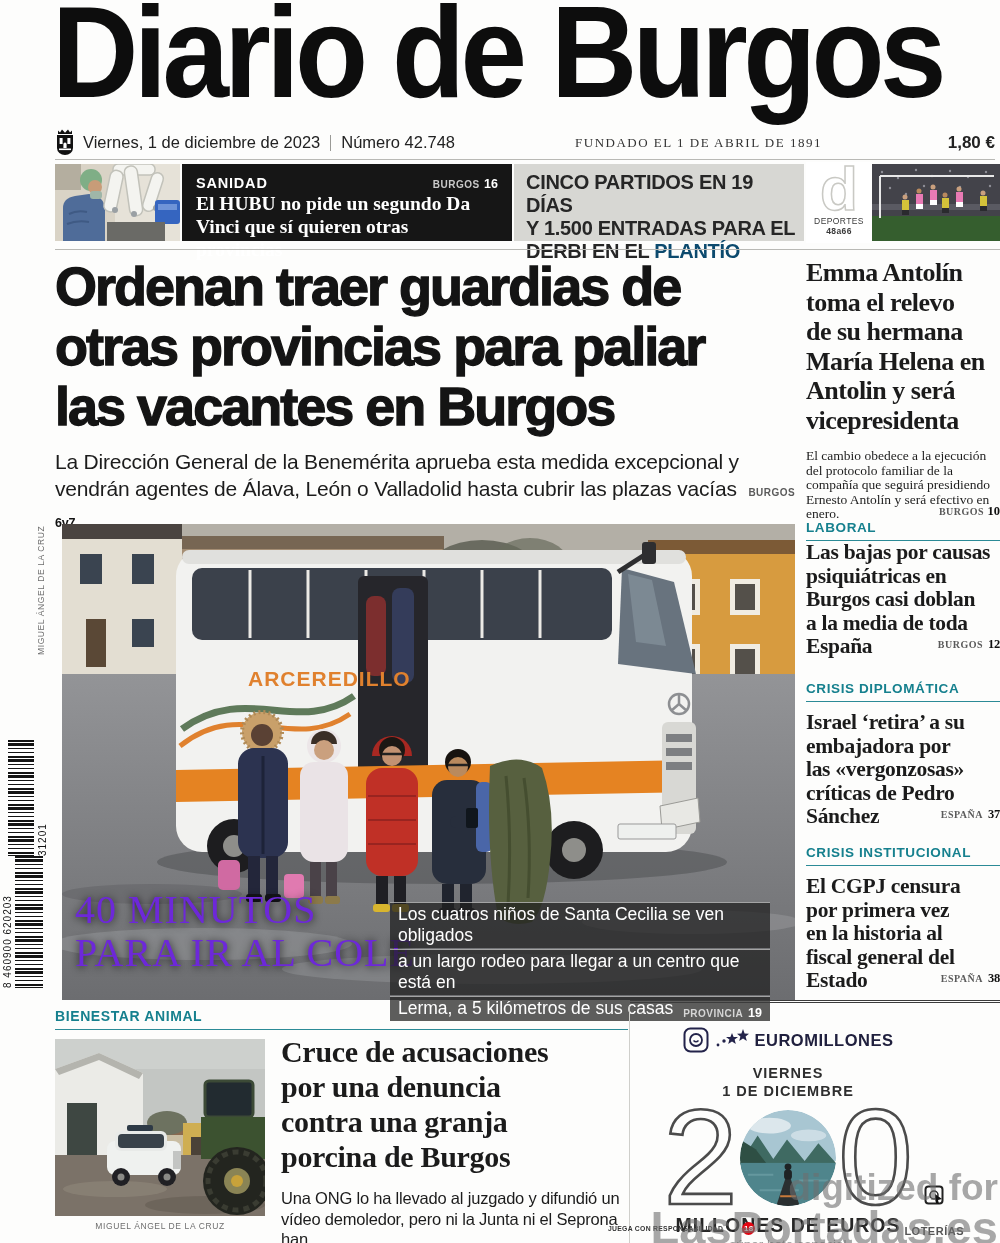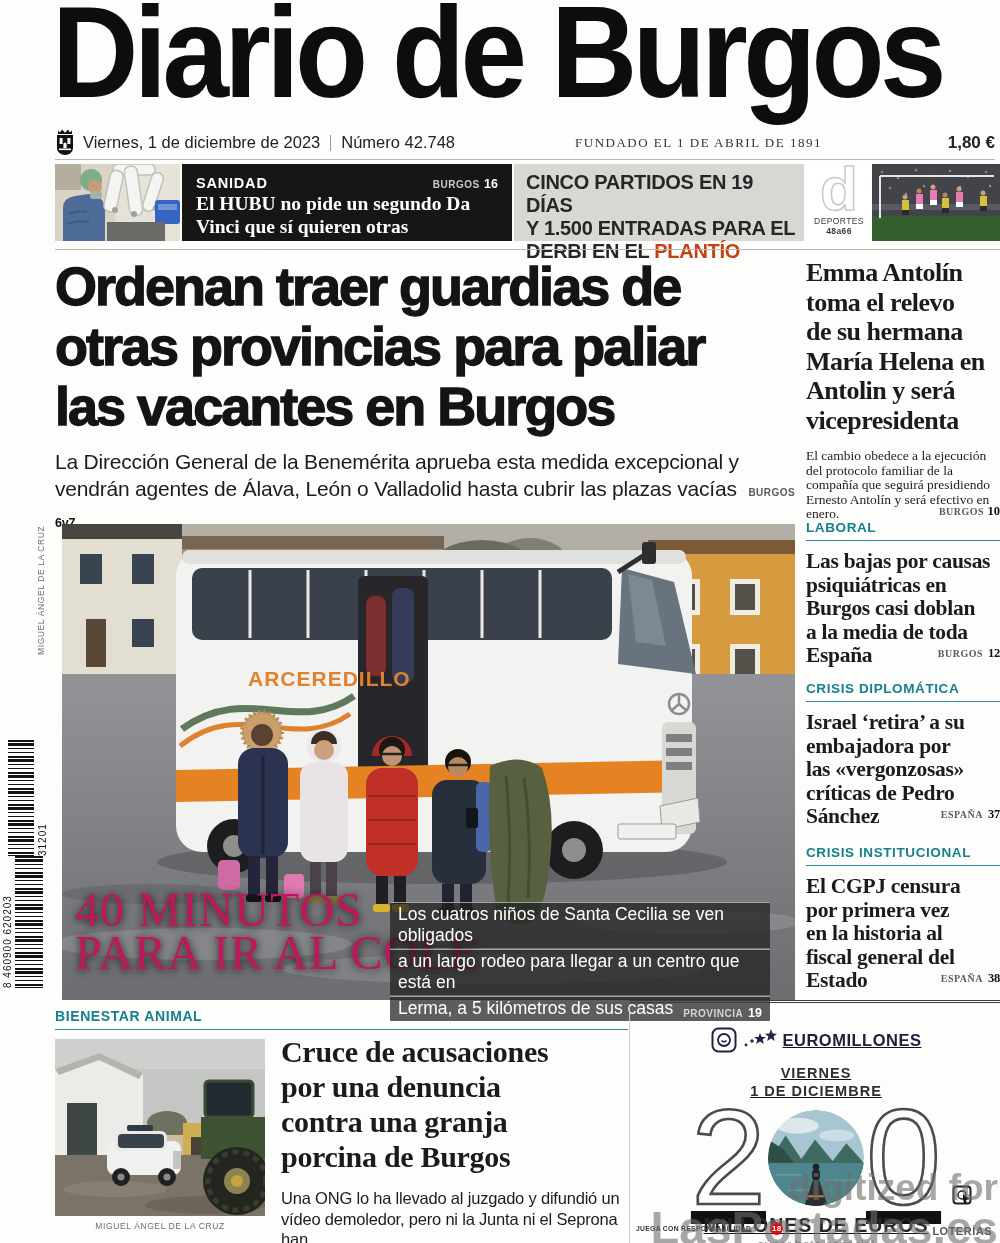--- a/index.html
+++ b/index.html
@@ -17,21 +17,21 @@
   .founded{font-family:"Liberation Serif",serif;font-size:13px;letter-spacing:1.5px;color:#333;}
   .price{font-weight:700;font-size:17px;margin-left:auto;}
 
   
   .blackbox{background:#161616;color:#fff;}
   .bb-head{display:flex;justify-content:space-between;align-items:baseline;}
   .kicker-w{font-weight:700;font-size:14.5px;letter-spacing:.8px;}
   .bb-headline{font-family:"Liberation Serif",serif;font-weight:700;font-size:19.5px;line-height:23px;}
   .graybox{background:#d7d7d3;}
   .derbi{font-weight:700;font-size:20px;line-height:23px;letter-spacing:-.3px;color:#262626;}
-  .derbi .grn{color:#c2410c;}
+  .derbi .grn{color:#0c4a6e;}
   .dlogo{font-size:62px;font-weight:700;color:#fff;-webkit-text-stroke:1.5px #c9c9c4;line-height:54px;}
   .dlogo-lbl{font-size:8.5px;letter-spacing:.4px;color:#3a3a3a;}
 
   .rule{border-top:1px solid #b9b9b5;}
 
   
   .main-hl{font-size:54px;line-height:60px;font-weight:700;letter-spacing:-2px;color:#141414;
            -webkit-text-stroke:1.3px #141414;}
   .deck{font-size:21px;line-height:27px;letter-spacing:-.2px;color:#1c1c1c;}
   .ref .ref-sec{font-size:10px;font-weight:700;color:#5a5a5a;letter-spacing:.5px;}
@@ -42,21 +42,21 @@
   .rc{left:806px;width:194px;}
   .rc-hl1{font-family:"Liberation Serif",serif;font-weight:700;font-size:26px;line-height:29.5px;letter-spacing:-.5px;color:#1b1b1b;}
   .rc-hl2{font-family:"Liberation Serif",serif;font-weight:700;font-size:21.5px;line-height:23.5px;letter-spacing:-.3px;color:#1b1b1b;}
   .rc-body{font-family:"Liberation Serif",serif;font-size:13.5px;line-height:14.6px;color:#1d1d1d;}
   .kicker{font-size:13.5px;font-weight:700;color:#16808e;letter-spacing:.6px;
           border-bottom:1.5px solid #2b8a96;padding-bottom:5px;}
   .relblock{position:relative;}
   .ref-br{position:absolute;right:0;bottom:2px;}
 
   
-  .photo-title{font-family:"Liberation Serif",serif;font-size:48px;line-height:43px;color:#be185d;
+  .photo-title{font-family:"Liberation Serif",serif;font-size:40px;line-height:43px;color:#6d28d9;
                letter-spacing:1px;text-shadow:0 1px 8px rgba(0,0,0,.8);}
   .cap-row{width:364px;background:rgba(30,30,30,.72);color:#fff;font-size:17.5px;line-height:21px;
            padding:1px 8px 2px;margin-bottom:1px;border-top:1px solid rgba(255,255,255,.55);}
   .credit{font-size:8.5px;color:#6e6e6e;letter-spacing:.6px;}
 
   
   .bars{background:repeating-linear-gradient(180deg,#141414 0 2px,#fff 2px 3px,#141414 3px 6px,
          #fff 6px 8px,#141414 8px 9px,#fff 9px 12px,#141414 12px 13px,#fff 13px 16px);}
   .bc-num{font-size:10px;color:#111;letter-spacing:1px;}
 
@@ -247,21 +247,21 @@
       <span>El cambio obedece a la ejecución del protocolo familiar de la compañía que seguirá presidiendo Ernesto Antolín y será efectivo en enero.</span>
       <span class="ref ref-br">
         <span class="ref-sec">BURGOS</span>
         <span class="ref-num">10</span>
       </span>
     </div>
   </div>
 
   <div class="abs rc" style="top:520px;">
     <div class="kicker">LABORAL</div>
-    <div class="rc-hl2 relblock" style="margin-top:9px;">
+    <div class="rc-hl2 relblock" style="">
       <div>Las bajas por causas</div>
       <div>psiquiátricas en</div>
       <div>Burgos casi doblan</div>
       <div>a la media de toda</div>
       <div>España</div>
       <span class="ref ref-br">
         <span class="ref-sec">BURGOS</span>
         <span class="ref-num">12</span>
       </span>
     </div>
@@ -509,21 +509,21 @@
       <div>contra una granja</div>
       <div>porcina de Burgos</div>
     </div>
     <div class="bot-body" style="margin-top:14px;">
       <div>Una ONG lo ha llevado al juzgado y difundió un</div>
       <div>vídeo demoledor, pero ni la Junta ni el Seprona han</div>
 
     </div>
   </div>
 
-  <div class="abs" style="left:632px;top:1005px;width:368px;height:238px;text-decoration:underline;">
+  <div class="abs" style="left:604px;top:1005px;width:368px;height:238px;">
     <div style="display:flex;justify-content:center;align-items:center;gap:6px;margin-top:22px;">
       <svg width="26" height="26" viewBox="0 0 26 26">
         <rect x="1.5" y="1.5" width="23" height="23" rx="6" fill="none" stroke="#23234a" stroke-width="2"></rect>
         <circle cx="13" cy="13" r="6" fill="none" stroke="#23234a" stroke-width="1.8"></circle>
         <path d="M10.5 13.5 q2.5 2.5 5 0" fill="none" stroke="#23234a" stroke-width="1.5"></path>
       </svg>
       <svg width="34" height="22" viewBox="0 0 34 22">
         <circle cx="3" cy="16" r="1.4" fill="#23234a"></circle>
           <circle cx="9" cy="12" r="1.7" fill="#23234a"></circle>
         <polygon points="17,4 18.6,8 23,8 19.6,10.6 20.8,15 17,12.4 13.2,15 14.4,10.6 11,8 15.4,8" fill="#23234a"></polygon>

